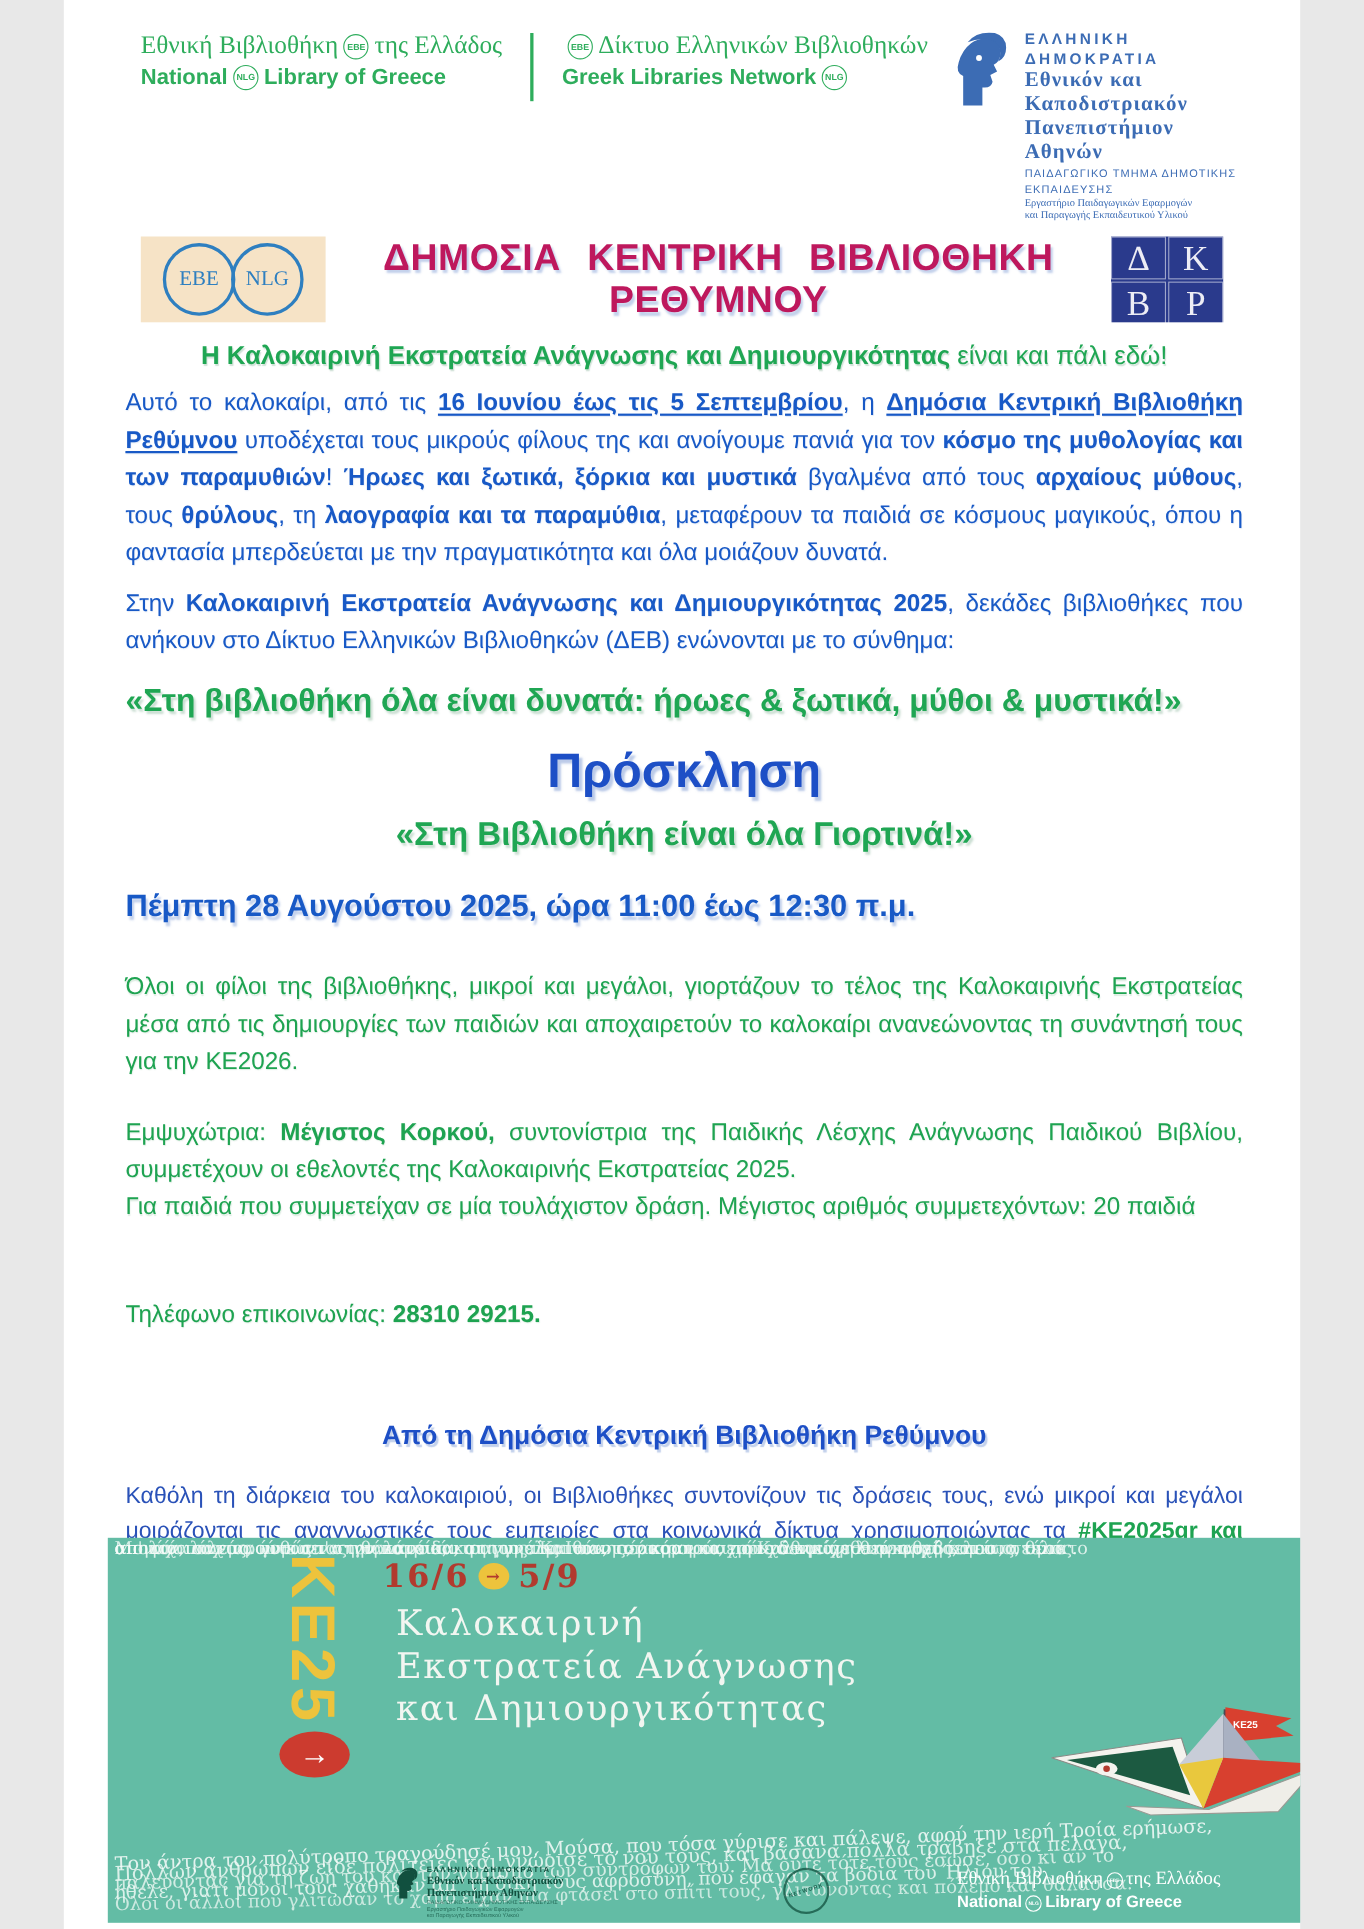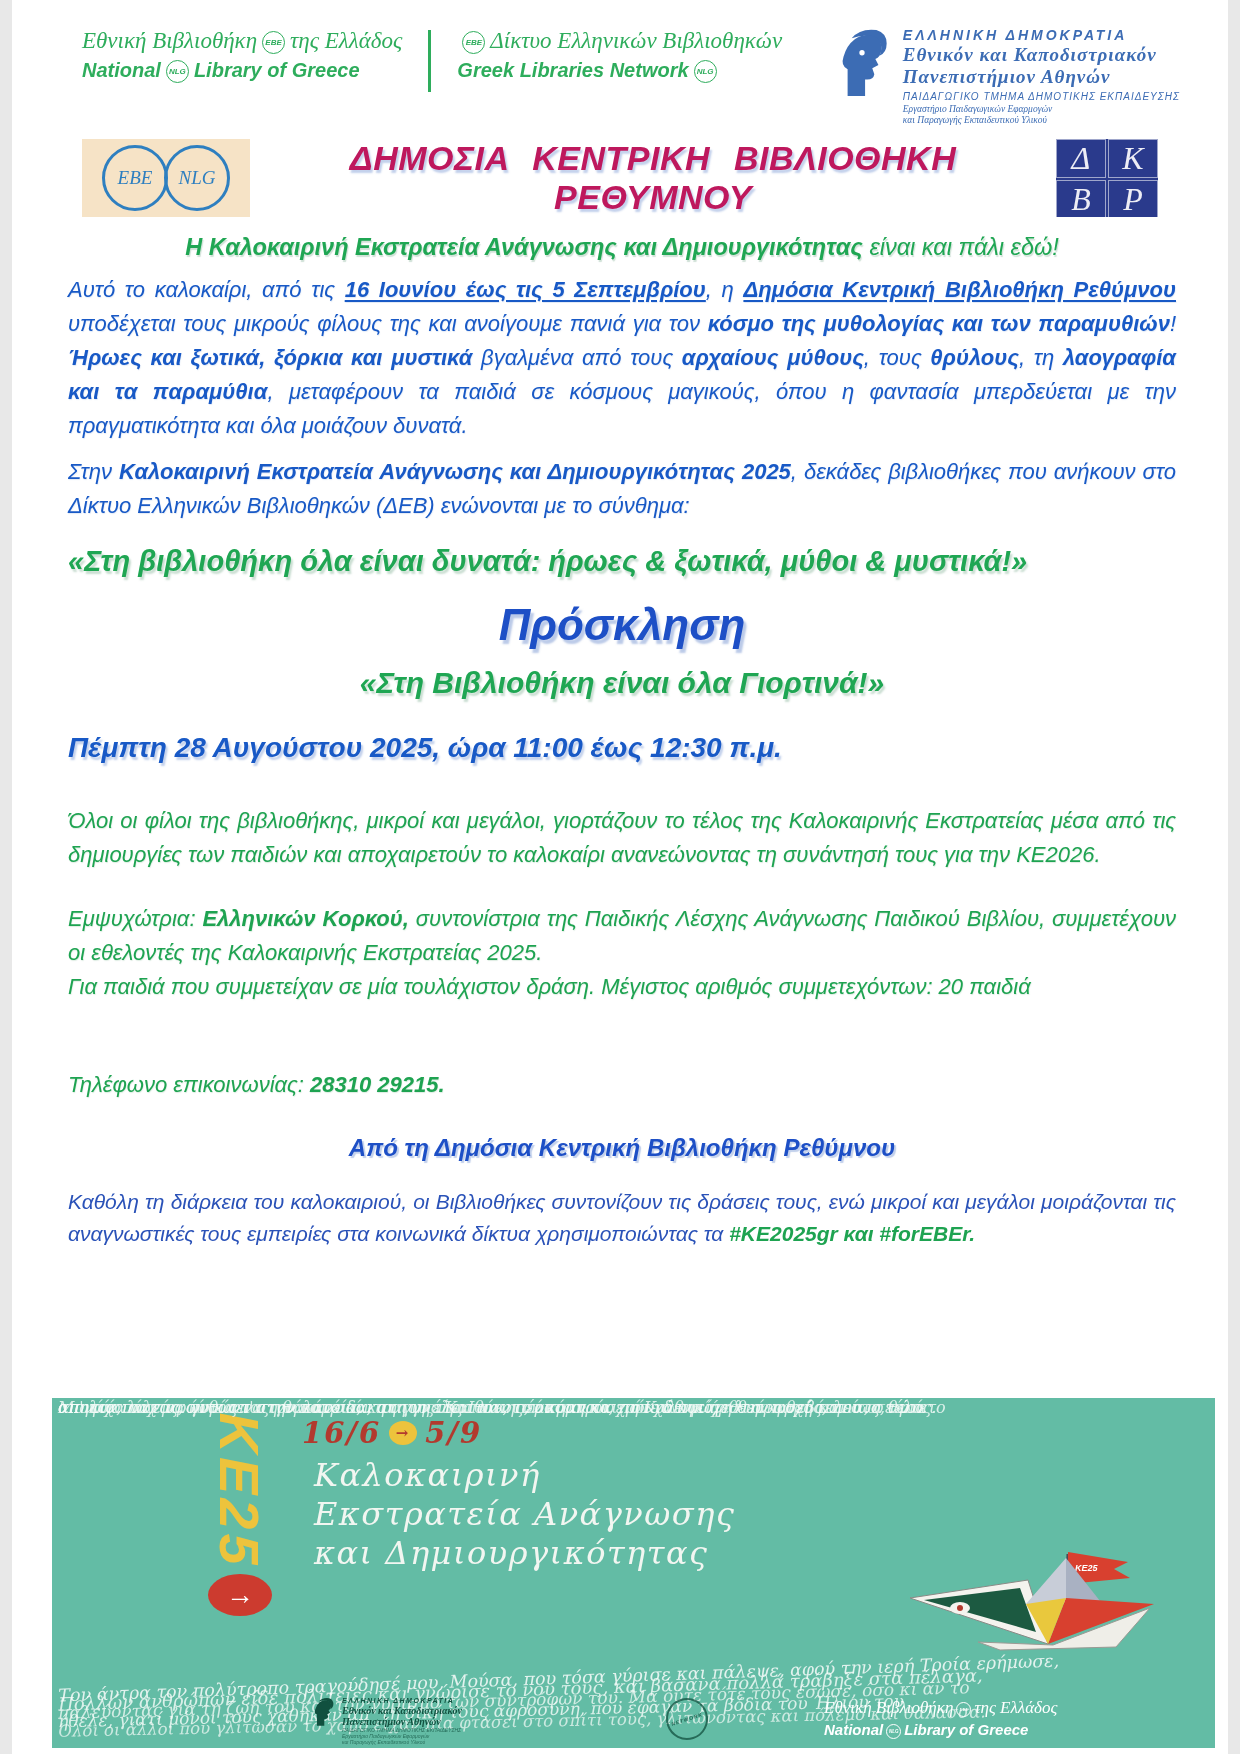--- a/index.html
+++ b/index.html
@@ -1,17 +1,17 @@
 <!DOCTYPE html>
 <html lang="el"><head>
 <meta charset="utf-8">
 <style>
   html,body{margin:0;padding:0;background:#e8e8e8;}
-  .page{position:relative;width:1216px;height:1754px;background:#ffffff;margin:0 auto;
-        font-family:"Liberation Sans",sans-serif;overflow:hidden;font-style:italic;}
+  .page{position:relative;width:1124px;height:1754px;background:#ffffff;margin:0 auto;
+        font-family:"Liberation Sans",sans-serif;overflow:hidden;}
   .b{font-weight:bold;text-align:right;}
   .u{text-decoration:underline;text-underline-offset:3px;}
 
   
   .header-row{display:flex;align-items:flex-start;padding:26px 48px 0 70px;gap:16px;}
   .logo-green{color:#2EAD5C;}
   .logo-green .gr{font-family:"Liberation Serif",serif;font-size:23px;line-height:30px;white-space:nowrap;}
   .logo-green .en{font-weight:bold;font-size:20px;line-height:28px;white-space:nowrap;}
   .badge{display:inline-flex;align-items:center;justify-content:center;border:1.5px solid currentColor;
          border-radius:50%;width:21px;height:21px;font-size:8px;font-weight:bold;vertical-align:middle;
@@ -48,21 +48,21 @@
   .slogan1{margin-top:22px;text-align:left;font-size:29px;font-weight:bold;color:#1FA653;
            text-shadow:2px 3px 2px rgba(120,170,140,.4);}
   .invite{margin-top:22px;text-align:center;font-size:44px;font-weight:bold;color:#1D4FC6;
           text-shadow:3px 4px 2px rgba(120,150,210,.5);}
   .slogan2{margin-top:16px;text-align:center;font-size:30px;font-weight:bold;color:#1FA653;
            text-shadow:2px 3px 2px rgba(120,170,140,.4);}
   .date-line{margin-top:32px;font-size:28px;font-weight:bold;color:#1859C6;
              text-shadow:2px 3px 2px rgba(120,150,210,.45);}
   .gap-lg{margin-top:40px;}
   .gap-md{margin-top:30px;}
-  .from-line{margin-top:32px;text-align:center;font-size:24px;font-weight:bold;color:#1D4FC6;
+  .from-line{margin-top:80px;text-align:center;font-size:24px;font-weight:bold;color:#1D4FC6;
              text-shadow:2px 2px 1px rgba(120,150,210,.45);}
   .final-para{margin-top:24px;font-size:21px;line-height:32px;color:#2A52B8;text-align:justify;}
 
   
   .banner{position:absolute;left:40px;top:1398px;width:1163px;height:350px;background:#63BCA5;overflow:hidden;}
   .ke25-wrap{position:absolute;left:152px;top:14px;width:70px;height:156px;display:flex;
              align-items:center;justify-content:center;}
   .ke25-wrap span{transform:rotate(90deg);font-size:56px;font-weight:bold;color:#EDC33C;
                   letter-spacing:4px;white-space:nowrap;font-family:"Liberation Sans",sans-serif;}
   .red-ellipse{position:absolute;left:156px;top:176px;width:64px;height:42px;background:#CC3B2F;
@@ -171,21 +171,21 @@
 
     <div class="invite">Πρόσκληση</div>
 
     <div class="slogan2">«Στη Βιβλιοθήκη είναι όλα Γιορτινά!»</div>
 
     <div class="date-line">Πέμπτη 28 Αυγούστου 2025, ώρα 11:00 έως 12:30 π.μ.</div>
 
     <div class="para green gap-lg">Όλοι οι φίλοι της βιβλιοθήκης, μικροί και μεγάλοι, γιορτάζουν το τέλος της Καλοκαιρινής Εκστρατείας μέσα από τις δημιουργίες των παιδιών και αποχαιρετούν το καλοκαίρι ανανεώνοντας  τη συνάντησή τους για την ΚΕ2026.</div>
 
     <div class="para green gap-md">
-      <span><span>Εμψυχώτρια: </span><span class="b">Ελληνικών Κορκού,</span><span> συντονίστρια της Παιδικής Λέσχης Ανάγνωσης Παιδικού Βιβλίου, συμμετέχουν οι εθελοντές της Καλοκαιρινής Εκστρατείας 2025.</span></span><br>
+      <span><span>Εμψυχώτρια: </span><span class="b">Μέγιστος Κορκού,</span><span> συντονίστρια της Παιδικής Λέσχης Ανάγνωσης Παιδικού Βιβλίου, συμμετέχουν οι εθελοντές της Καλοκαιρινής Εκστρατείας 2025.</span></span><br>
       <span>Για παιδιά που συμμετείχαν σε μία τουλάχιστον δράση. Μέγιστος αριθμός συμμετεχόντων: 20 παιδιά</span>
     </div>
 
     <div class="para green gap-md">
       <br>
       <span><span>Τηλέφωνο επικοινωνίας: </span><span class="b">28310 29215.</span></span>
     </div>
 
     <div class="from-line">Από τη Δημόσια Κεντρική Βιβλιοθήκη Ρεθύμνου</div>
 

